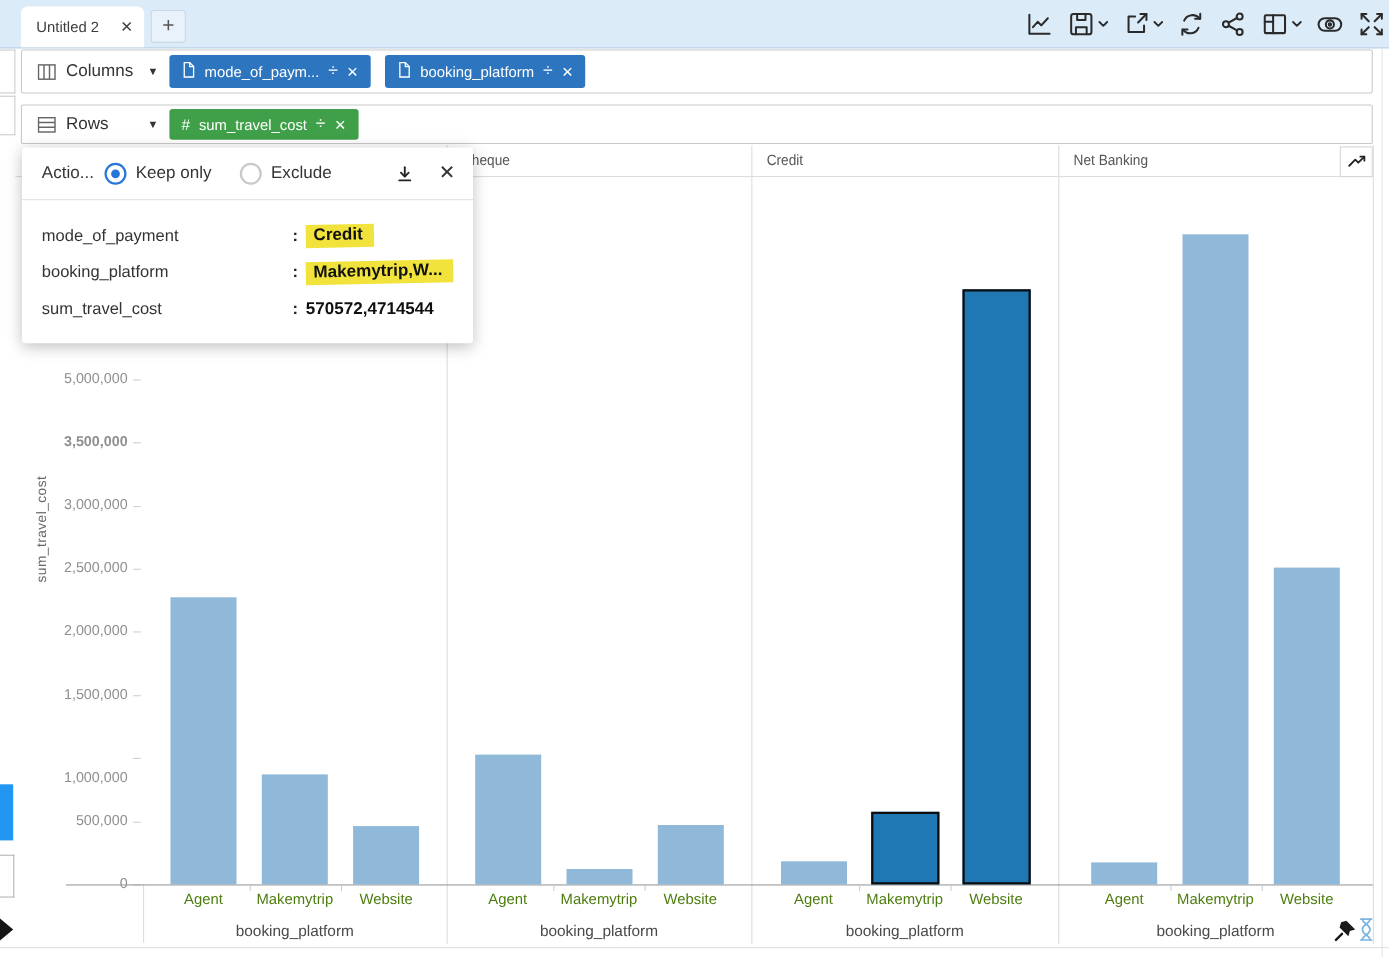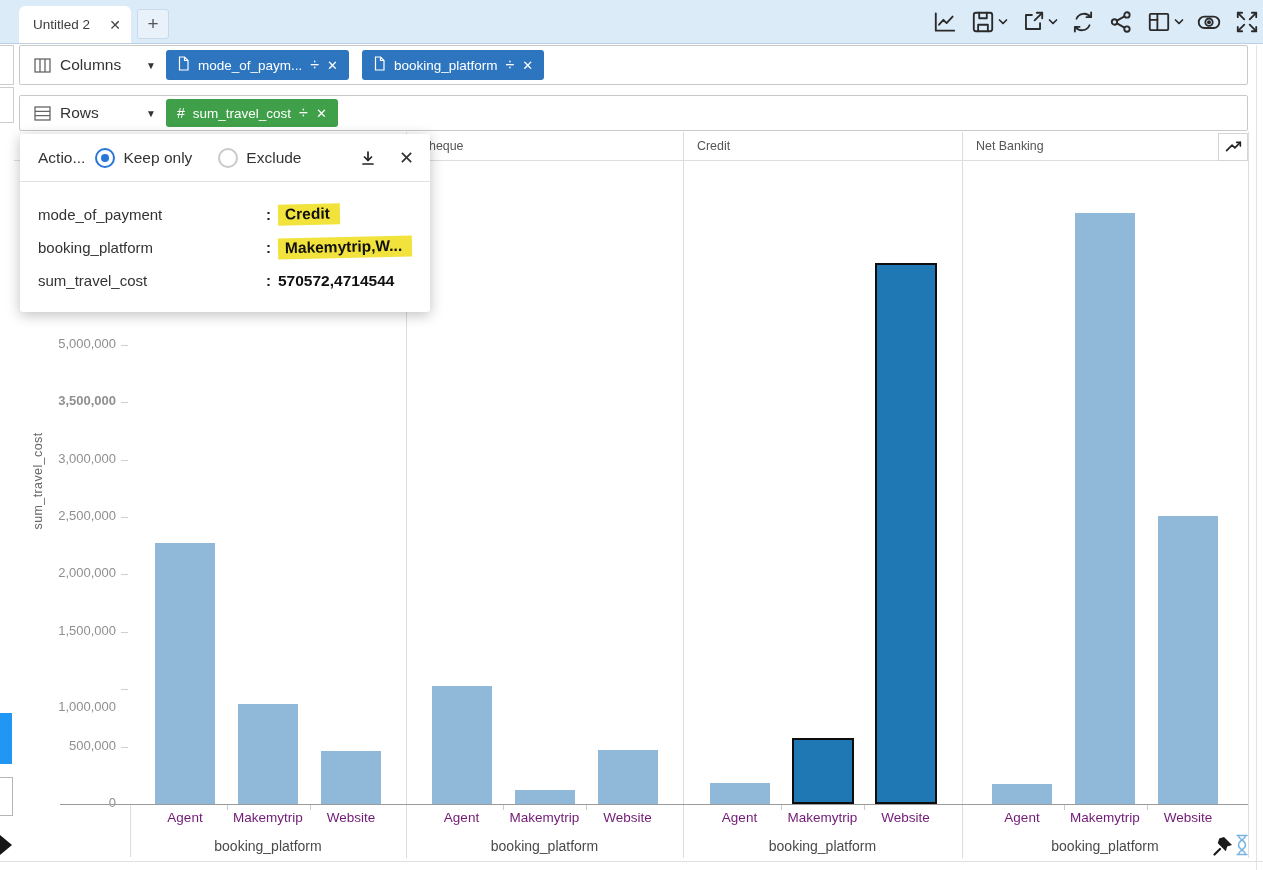--- a/index.html
+++ b/index.html
@@ -16,21 +16,21 @@
        border-radius:3px;display:flex;align-items:center;justify-content:center;font-size:19px;color:#555;box-sizing:border-box;}
   #toolbar{position:absolute;left:932px;top:0;height:43px;display:flex;align-items:center;gap:12px;}
   #toolbar .tb{display:flex;align-items:center;gap:2px;}
   #toolbar svg{stroke:#2a2a2a;fill:none;stroke-width:1.7;stroke-linecap:round;stroke-linejoin:round;}
 
   
   .shelf{position:absolute;left:19px;width:1229px;background:#fff;border:1px solid #c9c9c9;border-radius:2px;box-sizing:border-box;}
   #columns-row{top:45px;height:40px;}
   #rows-row{top:95px;height:36px;}
   .shelf-inner{display:flex;align-items:center;height:100%;padding-left:14px;}
-  .shelf-label{display:flex;align-items:center;gap:9px;width:132px;font-size:15.5px;color:#333;text-align:center;}
+  .shelf-label{display:flex;align-items:center;gap:9px;width:120px;font-size:15.5px;color:#333;text-align:center;}
   .shelf-label svg{stroke:#666;fill:none;stroke-width:1.3;}
   .caret{font-size:10px;color:#333;margin-left:auto;margin-right:10px;}
   .pills{display:flex;gap:13px;}
   .pill{height:30px;display:flex;align-items:center;gap:8px;padding:0 11px;border-radius:3px;color:#fff;font-size:13.5px;}
   .pill.blue{background:#2d76bf;}
   .pill.green{background:#3fa049;height:28px;}
   .pill .dv{font-size:16px;line-height:1;}
   .pill .px{font-size:13px;line-height:1;}
   .pill .hash{font-size:14px;line-height:1;}
 
@@ -47,21 +47,21 @@
   .vdiv{width:1px;top:132px;height:726px;background:#ddd;}
   .stub{left:130px;top:804px;width:1px;height:53px;background:#ddd;}
   .headline{left:14px;top:160px;width:1234px;height:1px;background:#ddd;}
   .fhead{top:138px;font-size:13.5px;color:#555;transform:scaleX(.92);transform-origin:left;white-space:nowrap;}
   .ytick{left:40px;width:76px;text-align:right;font-size:13px;color:#8f8f8f;}
   .ydash{left:121px;width:7px;height:1px;background:#cfcfcf;}
   .baseline{left:60px;top:804px;width:1188px;height:1px;background:#9b9b9b;}
   .bar{background:#8fb8d9;}
   .bar.sel{background:#1f77b4;border:2px solid #0d0d0d;box-sizing:border-box;}
   .vtick{width:1px;height:5px;background:#ccc;top:805px;}
-  .cat{top:810px;font-size:13.5px;color:#701a75;text-align:center;}
+  .cat{top:810px;font-size:13.5px;color:#4d7c0f;text-align:center;}
   .xlab{top:838px;font-size:14px;color:#4a4a4a;text-align:center;}
   #ylabel{position:absolute;left:38px;top:481px;transform:translate(-50%,-50%) rotate(-90deg);white-space:nowrap;
           font-size:12.5px;color:#666;letter-spacing:.4px;}
   #expandbox{position:absolute;left:1218px;top:133px;width:30px;height:28px;background:#fff;border:1px solid #d5d5d5;
           box-sizing:border-box;display:flex;align-items:center;justify-content:center;}
   #expandbox svg{stroke:#222;fill:none;stroke-width:1.8;stroke-linecap:round;stroke-linejoin:round;}
   #pin{position:absolute;left:1212px;top:835px;}
   #hourglass{position:absolute;left:1233px;top:833px;}
   #hourglass svg{stroke:#7ab4e0;fill:none;stroke-width:1.5;stroke-linecap:round;}
   #edge2{position:absolute;left:1256px;top:45px;width:1px;height:825px;background:#e4e4e4;}

